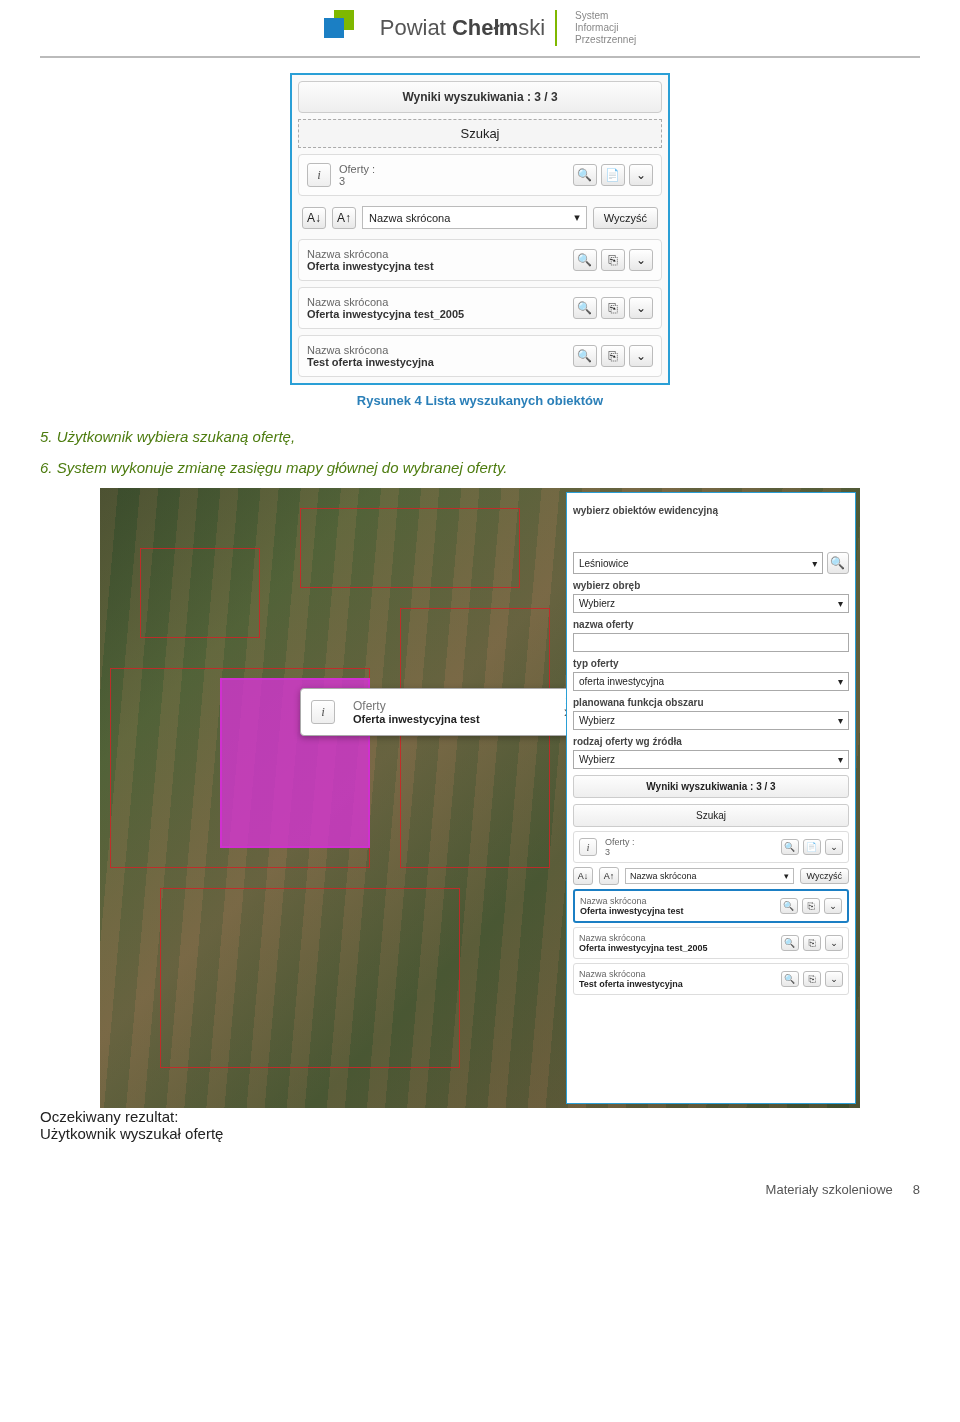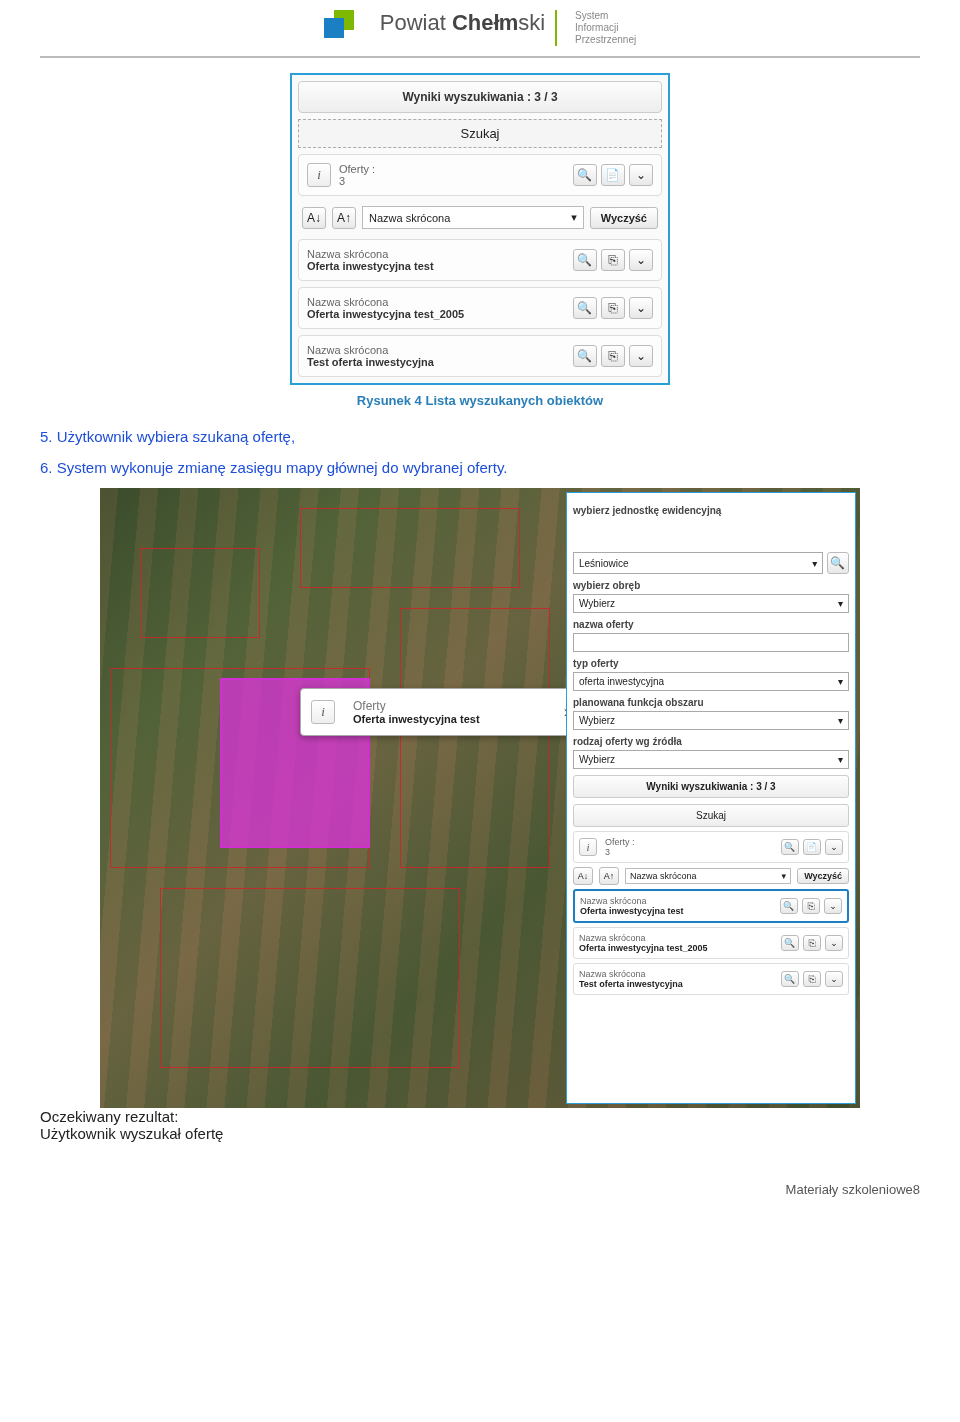--- a/index.html
+++ b/index.html
@@ -1,40 +1,40 @@
 <!DOCTYPE html>
 <html><head>
 <meta charset="utf-8">
 <style>
   * { box-sizing: border-box; margin: 0; padding: 0; }
   body { font-family: Arial, sans-serif; background: #fff; width: 960px; margin: 0 auto; color: #222; font-size: 13px; }
   .page { padding: 0 40px 40px; }
   .header-logo { display: flex; align-items: center; justify-content: center; padding: 10px 0; border-bottom: 2px solid #bbb; margin-bottom: 15px; }
-  .logo-block { display: flex; gap: 10px; }
+  .logo-block { display: flex; align-items: center; gap: 10px; }
   .logo-icon { width: 46px; height: 36px; position: relative; }
   .logo-icon .sq { position: absolute; width: 20px; height: 20px; }
   .logo-icon .blue { background: #1b7fc4; left: 0; top: 8px; }
   .logo-icon .green { background: #7fb800; left: 10px; top: 0; }
   .logo-text { font-size: 22px; color: #555; }
   .logo-text b { font-weight: bold; color: #444; }
   .tagline { font-size: 10px; color: #888; line-height: 1.2; border-left: 2px solid #7fb800; padding-left: 18px; }
   .panel1 { width: 380px; margin: 0 auto 8px; border: 2px solid #2a9fd6; background: #fafafa; }
   .panel1 .row { background: linear-gradient(#fdfdfd,#eee); border: 1px solid #ccc; border-radius: 4px; margin: 6px; padding: 8px 10px; font-size: 12px; color: #333; text-align: center; font-weight: bold; }
   .szukaj { text-align: center; border: 1px dashed #aaa; padding: 6px; margin: 6px; background: #f5f5f5; }
   .result-row { display: flex; align-items: center; border: 1px solid #ddd; background: #fdfdfd; margin: 6px; padding: 8px; border-radius: 4px; }
   .info-ico { width: 24px; height: 24px; border: 1px solid #bbb; border-radius: 3px; display: flex; align-items: center; justify-content: center; font-family: Georgia, serif; font-style: italic; color: #555; background: linear-gradient(#fff,#eee); margin-right: 8px; }
   .result-row .txt { flex: 1; font-size: 11px; color: #666; }
   .result-row .txt .bold { font-weight: bold; color: #333; }
   .icons-r { display: flex; gap: 4px; }
   .ibtn { width: 24px; height: 22px; border: 1px solid #bbb; border-radius: 3px; background: linear-gradient(#fff,#e8e8e8); display: flex; align-items: center; justify-content: center; font-size: 12px; }
   .sort-row { display: flex; gap: 6px; align-items: center; margin: 6px; padding: 4px; }
   .sort-row .select { flex: 1; border: 1px solid #bbb; padding: 4px 6px; background: #fff; display: flex; justify-content: space-between; align-items: center; font-size: 11px; }
-  .btn-clear { border: 1px solid #bbb; background: linear-gradient(#fff,#e8e8e8); padding: 4px 10px; border-radius: 3px; font-size: 11px; font-weight: bold; }
+  .btn-clear { border: 1px solid #bbb; background: linear-gradient(#fff,#e8e8e8); padding: 4px 10px; border-radius: 3px; font-size: 11px; }
   .caption { text-align: center; color: #2a7fb8; font-size: 13px; font-weight: bold; margin: 4px 0 18px; }
-  .body-text { font-size: 15px; color: #1d4ed8; margin: 0 0 10px; line-height: 1.4; }
+  .body-text { font-size: 15px; color: #4d7c0f; margin: 0 0 10px; line-height: 1.4; font-style: italic; }
   .map-fig { position: relative; width: 760px; height: 620px; margin: 4px auto 0; background: linear-gradient(135deg,#3a4a2e 0%,#5b6a3f 20%,#7a6b4a 40%,#4f5a38 60%,#6a5c3e 80%,#3a4a2e 100%); overflow: hidden; }
   .parcel { position: absolute; border: 1px solid rgba(200,40,40,.9); }
   .highlight { position: absolute; left: 120px; top: 190px; width: 150px; height: 170px; background: rgba(220,50,220,.75); border: 2px solid #d030d0; }
   .tooltip { position: absolute; left: 200px; top: 200px; width: 280px; background: #fff; border: 1px solid #aaa; border-radius: 4px; padding: 10px; box-shadow: 0 2px 6px rgba(0,0,0,.3); }
   .tooltip .close { position: absolute; right: 6px; top: 4px; color: #888; font-size: 14px; }
   .tooltip-body { display: flex; align-items: center; gap: 10px; }
   .tooltip-body .arrow { margin-left: auto; font-size: 16px; color: #555; }
   .side-panel { position: absolute; right: 4px; top: 4px; width: 290px; bottom: 4px; background: #fff; border: 1px solid #2a9fd6; display: flex; flex-direction: column; font-size: 11px; }
   .sp-head { background: linear-gradient(#3aa6e0,#1b7fc4); color: #fff; padding: 4px 6px; display: flex; align-items: center; justify-content: space-between; font-weight: bold; }
   .sp-head .wbtns { display: flex; gap: 2px; }
@@ -42,21 +42,21 @@
   .sp-body { padding: 6px; overflow: auto; flex: 1; }
   .sp-body label { display: block; font-weight: bold; color: #444; margin: 6px 0 3px; font-size: 10px; }
   .sp-row { display: flex; gap: 4px; margin-top: 36px; }
   .sp-input { border: 1px solid #aaa; padding: 3px 5px; width: 100%; background: #fff; display: flex; justify-content: space-between; align-items: center; font-size: 10px; }
   .sp-body .row-bar { background: linear-gradient(#fdfdfd,#eee); border: 1px solid #ccc; border-radius: 3px; padding: 5px; text-align: center; font-weight: bold; margin-top: 6px; font-size: 10px; }
   .sp-body .mini-row { display: flex; border: 1px solid #ddd; border-radius: 3px; padding: 5px; margin-top: 4px; align-items: center; }
   .sp-body .mini-row.active { border: 2px solid #1b7fc4; }
   .sp-body .mini-row .txt { flex: 1; font-size: 9px; color: #666; }
   .sp-body .mini-row .txt .bold { font-weight: bold; color: #222; }
   .footer-text { font-size: 15px; }
-  .page-foot { display: flex; justify-content: flex-end; align-items: center; margin-top: 40px; font-size: 13px; color: #555; }
+  .page-foot { display: flex; justify-content: flex-end; align-items: center; gap: 20px; margin-top: 40px; font-size: 13px; color: #555; }
   .strip { position:absolute; background:rgba(90,110,60,.5); }
 </style>
 </head>
 <body>
 <div class="page">
 
 <div class="header-logo">
   <div class="logo-block">
     <div class="logo-icon">
       <div class="sq green"></div>
@@ -152,21 +152,21 @@
       <div>
         <div style="font-size:12px;color:#777">Oferty</div>
         <div style="font-weight:bold;font-size:11px">Oferta inwestycyjna test</div>
       </div>
       <div class="arrow">›</div>
     </div>
   </div>
 
   <div class="side-panel">
     <div class="sp-body">
-      <label>wybierz jednostkę ewidencyjną</label>
+      <label>wybierz obiektów ewidencyjną</label>
       <div class="sp-row">
         <div class="sp-input">
               <span>Leśniowice</span>
               <span>▾</span>
             </div>
         <div class="ibtn">🔍</div>
       </div>
       <label>wybierz obręb</label>
       <div class="sp-input">
             <span>Wybierz</span>

